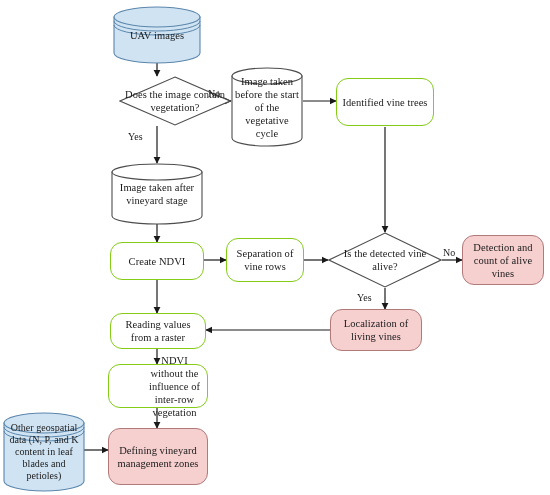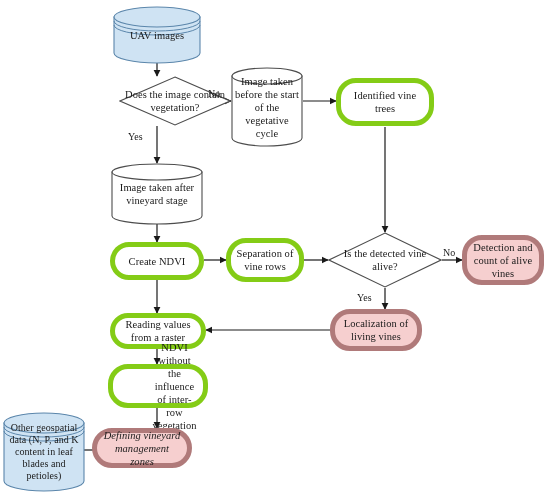--- a/index.html
+++ b/index.html
@@ -32,22 +32,22 @@
     align-items: center;
     justify-content: center;
     text-align: center;
     color: #1a1a1a;
     font-size: 10.5px;
     line-height: 13px;
     letter-spacing: 0.05px;
   }
   
   .proc {
-    border: 5px solid #84cc16;
-    border-radius: 20px;
+    border: 1px solid #84cc16;
+    border-radius: 12px;
     background: #ffffff;
     justify-content: center;
   }
   .proc.pink {
     background: #f6cfcf;
     border-color: #b07a7a;
   }
   .proc .lbl {
     padding: 0 5px;
   }
@@ -210,21 +210,21 @@
   <div class="node cyl" style="left:3px; top:412px; width:82px; height:80px; font-size:10px; line-height:12px;">
     <svg class="cshape" viewBox="0 0 82 80" preserveAspectRatio="none">
       <path d="M 1 11 L 1 69 A 40 10 0 0 0 81 69 L 81 11 Z" fill="#cfe3f3" stroke="#5b86ab" stroke-width="1.1"></path>
       <ellipse cx="41" cy="11" rx="40" ry="10" fill="#cfe3f3" stroke="#5b86ab" stroke-width="1.1"></ellipse>
       <path d="M 1 15 A 40 10 0 0 0 81 15" fill="none" stroke="#5b86ab" stroke-width="1"></path>
       <path d="M 1 19 A 40 10 0 0 0 81 19" fill="none" stroke="#5b86ab" stroke-width="1"></path>
     </svg>
     <span class="lbl">Other geospatial data (N, P, and K content in leaf blades and petioles)</span>
   </div>
 
-  <div class="node proc pink" style="left:92px; top:428px; width:100px; height:40px;font-style:italic;">
+  <div class="node proc pink" style="left:108px; top:428px; width:100px; height:57px;">
     <span class="lbl">Defining vineyard management zones</span>
   </div>
 
   <div class="edge-label" style="left:208px; top:88px;">No</div>
 
   <div class="edge-label" style="left:128px; top:131px;">Yes</div>
 
   <div class="edge-label" style="left:443px; top:247px;">No</div>
 
   <div class="edge-label" style="left:357px; top:292px;">Yes</div>

